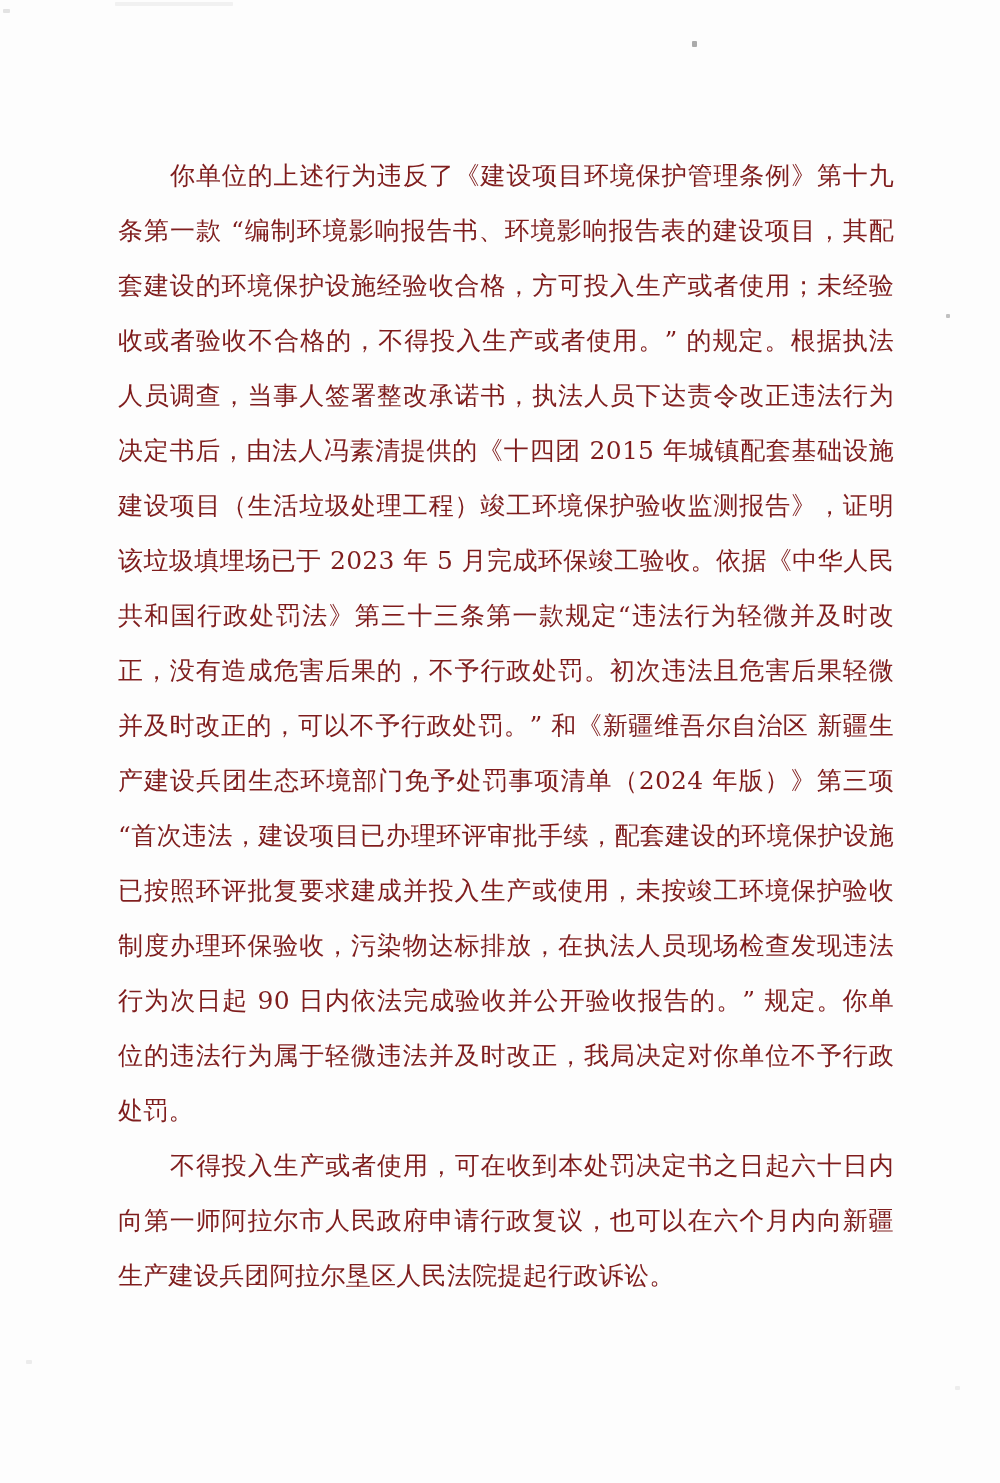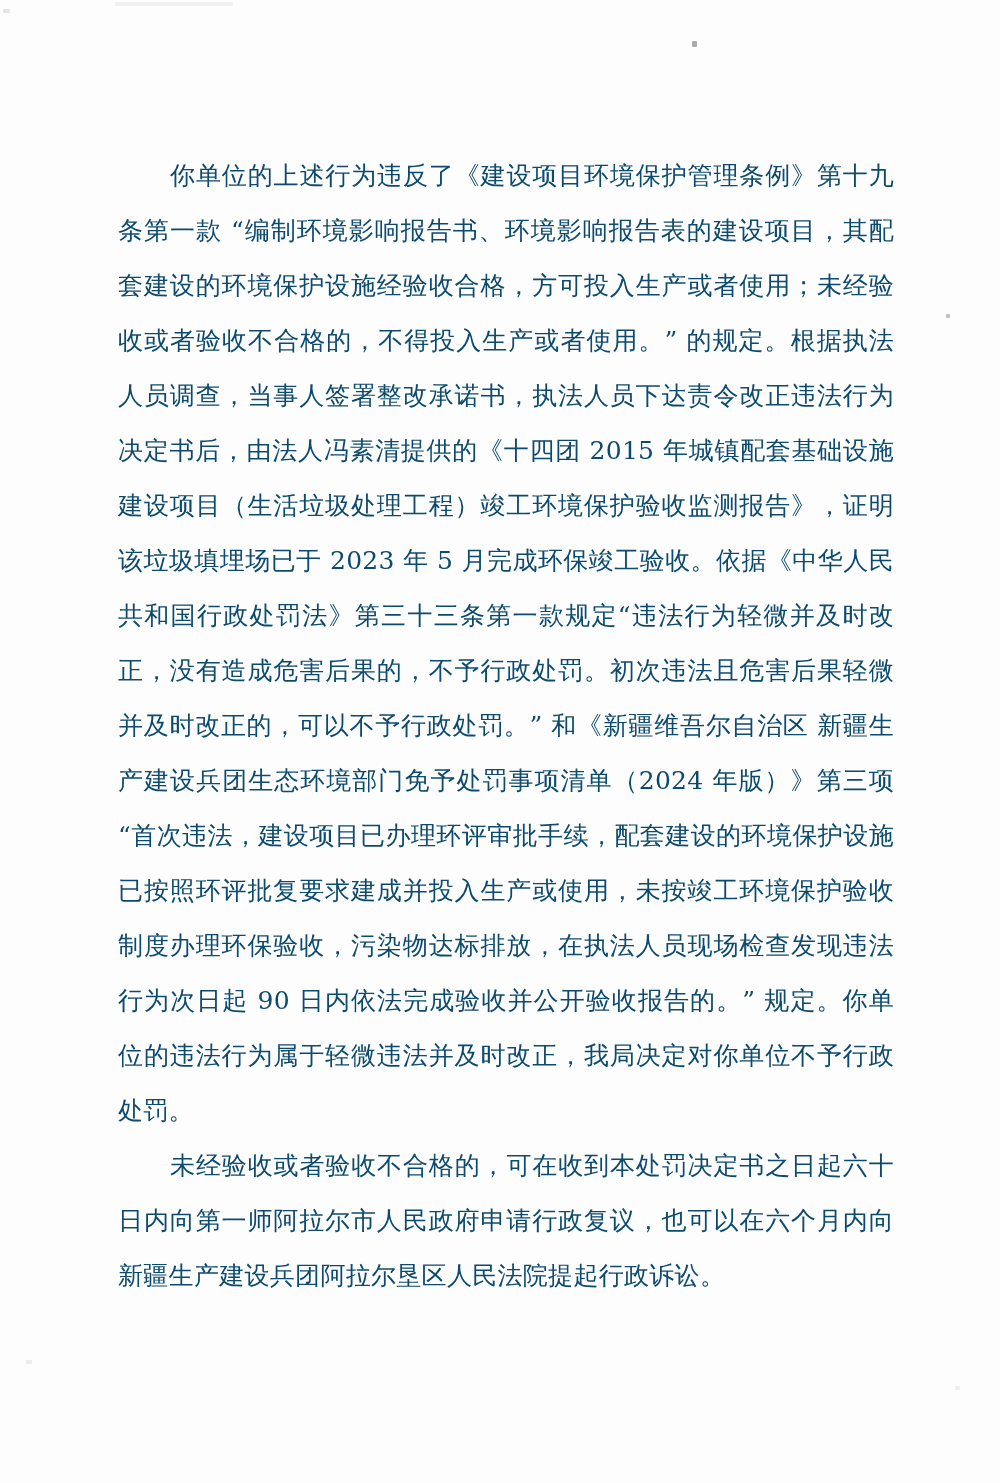--- a/index.html
+++ b/index.html
@@ -14,21 +14,21 @@
     background: #fdfdfd;
     overflow: hidden;
     font-family: "DejaVu Serif", "Liberation Serif", serif;
   }
   .content {
     position: absolute;
     left: 118px;
     top: 0;
     width: 776px;
     padding-top: 148px;
-    color: #0c4a6e;
+    color: #7f1d1d;
     font-size: 25px;
     line-height: 55px;
     text-align: justify;
     letter-spacing: 0.3px;
   }
   .para {
     margin: 0;
     text-indent: 52px;
     word-break: break-all;
   }
@@ -51,16 +51,16 @@
 
   <span class="speck speck-top-left"></span>
   <span class="speck speck-top-smudge"></span>
   <span class="speck speck-top-right"></span>
   <span class="speck speck-mid-right"></span>
   <span class="speck speck-bottom-left"></span>
   <span class="speck speck-bottom-right"></span>
 
   <div class="content">
     <p class="para">你单位的上述行为违反了《建设项目环境保护管理条例》第十九条第一款 “编制环境影响报告书、环境影响报告表的建设项目，其配套建设的环境保护设施经验收合格，方可投入生产或者使用；未经验收或者验收不合格的，不得投入生产或者使用。” 的规定。根据执法人员调查，当事人签署整改承诺书，执法人员下达责令改正违法行为决定书后，由法人冯素清提供的《十四团 2015 年城镇配套基础设施建设项目（生活垃圾处理工程）竣工环境保护验收监测报告》，证明该垃圾填埋场已于 2023 年 5 月完成环保竣工验收。依据《中华人民共和国行政处罚法》第三十三条第一款规定“违法行为轻微并及时改正，没有造成危害后果的，不予行政处罚。初次违法且危害后果轻微并及时改正的，可以不予行政处罚。” 和《新疆维吾尔自治区 新疆生产建设兵团生态环境部门免予处罚事项清单（2024 年版）》第三项 “首次违法，建设项目已办理环评审批手续，配套建设的环境保护设施已按照环评批复要求建成并投入生产或使用，未按竣工环境保护验收制度办理环保验收，污染物达标排放，在执法人员现场检查发现违法行为次日起 90 日内依法完成验收并公开验收报告的。” 规定。你单位的违法行为属于轻微违法并及时改正，我局决定对你单位不予行政处罚。</p>
-    <p class="para">未经验收或者验收不合格的，可在收到本处罚决定书之日起六十日内向第一师阿拉尔市人民政府申请行政复议，也可以在六个月内向新疆生产建设兵团阿拉尔垦区人民法院提起行政诉讼。</p>
+    <p class="para">不得投入生产或者使用，可在收到本处罚决定书之日起六十日内向第一师阿拉尔市人民政府申请行政复议，也可以在六个月内向新疆生产建设兵团阿拉尔垦区人民法院提起行政诉讼。</p>
   </div>
 
 </div>
 
 </body></html>

